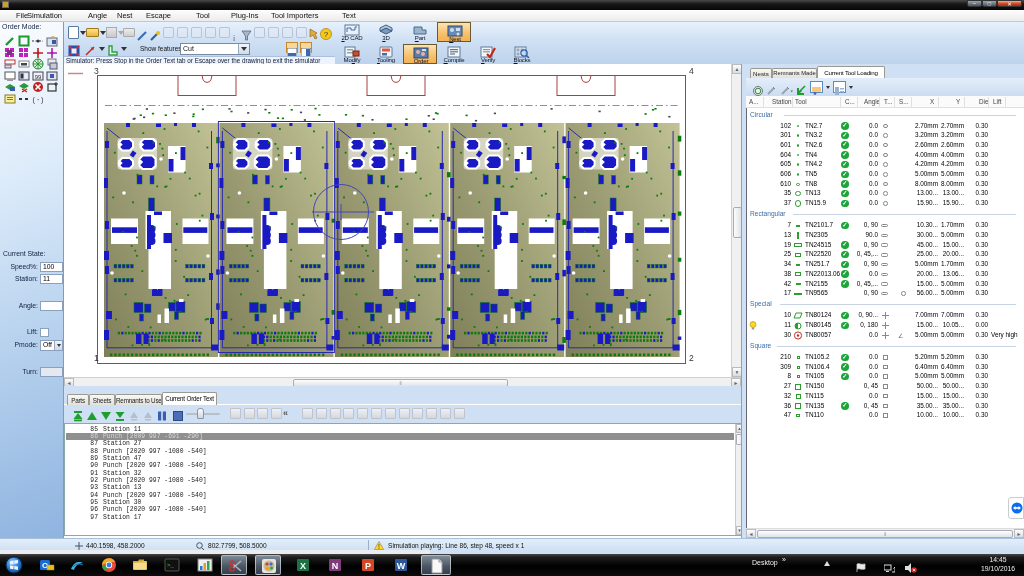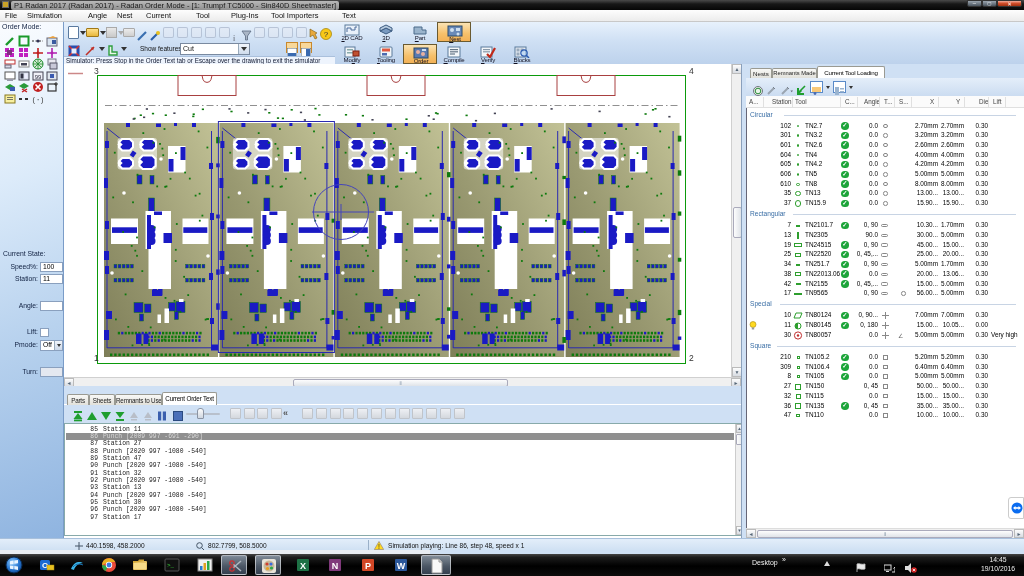--- a/index.html
+++ b/index.html
@@ -1,29 +1,28 @@
 <!DOCTYPE html>
 <html><head><meta charset="utf-8"><style>
 *{margin:0;padding:0;box-sizing:border-box;}
 html,body{width:1024px;height:576px;overflow:hidden;}
 body{font-family:"Liberation Sans",sans-serif;position:relative;background:#fff;}
 </style></head><body>
 <div style="position:absolute;left:0px;top:0px;width:1024px;height:10px;background:linear-gradient(#4a4a4a,#171717 40%,#060606);">
     <div style="position:absolute;left:2px;top:1px;width:7px;height:7px;background:#c9a227;border:1px solid #666;"></div>
-    <div style="position:absolute;left:11px;top:0.5px;color:#1a1a1a;font-size:7.5px;white-space:nowrap;background:linear-gradient(#b8b8b8,#8f8f8f);padding:0 3px;border-radius:2px;">P1 Radan 2017 (Radan 2017) - Radan Order Mode - [1: Trumpf TC5000 - Sin840D Sheetmaster]</div>
     <div style="position:absolute;left:967px;top:0px;width:15px;height:7px;background:linear-gradient(#9aa4ae,#4a545e);border:1px solid #333;border-radius:0 0 2px 2px;color:#fff;font-size:6px;text-align:center;line-height:5px;">–</div>
     <div style="position:absolute;left:982px;top:0px;width:15px;height:7px;background:linear-gradient(#9aa4ae,#4a545e);border:1px solid #333;border-radius:0 0 2px 2px;color:#fff;font-size:4.5px;text-align:center;line-height:6px;">▢</div>
     <div style="position:absolute;left:997px;top:0px;width:25px;height:7px;background:linear-gradient(#f0b0a0,#d4502c 45%,#a03010);border:1px solid #333;border-radius:0 0 2px 2px;color:#fff;font-size:5.5px;text-align:center;line-height:6px;">✕</div>
   </div>
 <div style="position:absolute;left:0px;top:10px;width:1024px;height:12px;background:linear-gradient(#fdfdfd,#ececec);border-bottom:1px solid #c8c8c8;font-size:7.5px;color:#111;">
-    <div style="position:absolute;left:5px;top:1px;">File</div>
+    <div style="position:absolute;left:16px;top:1px;">File</div>
     <div style="position:absolute;left:27px;top:1px;">Simulation</div>
     <div style="position:absolute;left:88px;top:1px;">Angle</div>
     <div style="position:absolute;left:117px;top:1px;">Nest</div>
-    <div style="position:absolute;left:146px;top:1px;">Current</div>
+    <div style="position:absolute;left:146px;top:1px;">Escape</div>
     <div style="position:absolute;left:196px;top:1px;">Tool</div>
     <div style="position:absolute;left:231px;top:1px;">Plug-Ins</div>
     <div style="position:absolute;left:271px;top:1px;">Tool Importers</div>
     <div style="position:absolute;left:342px;top:1px;">Text</div>
   </div>
 <div style="position:absolute;left:0px;top:22px;width:1024px;height:42px;background:linear-gradient(#e7f1fc,#cfe0f4 45%,#bdd2ec);"></div>
 <div style="position:absolute;left:0px;top:0px;width:1024px;height:64px;">
     <div style="position:absolute;left:68px;top:26px;width:11px;height:13px;background:#fff;border:1px solid #5a7aa0;border-radius:1px;"></div>
     <div style="position:absolute;left:80px;top:31px;width:0px;height:0px;border-left:3px solid transparent;border-right:3px solid transparent;border-top:4px solid #333;"></div>
     <div style="position:absolute;left:86px;top:28px;width:13px;height:9px;background:linear-gradient(#ffe08a,#e8b83c);border:1px solid #a07818;border-radius:1px;"></div>

